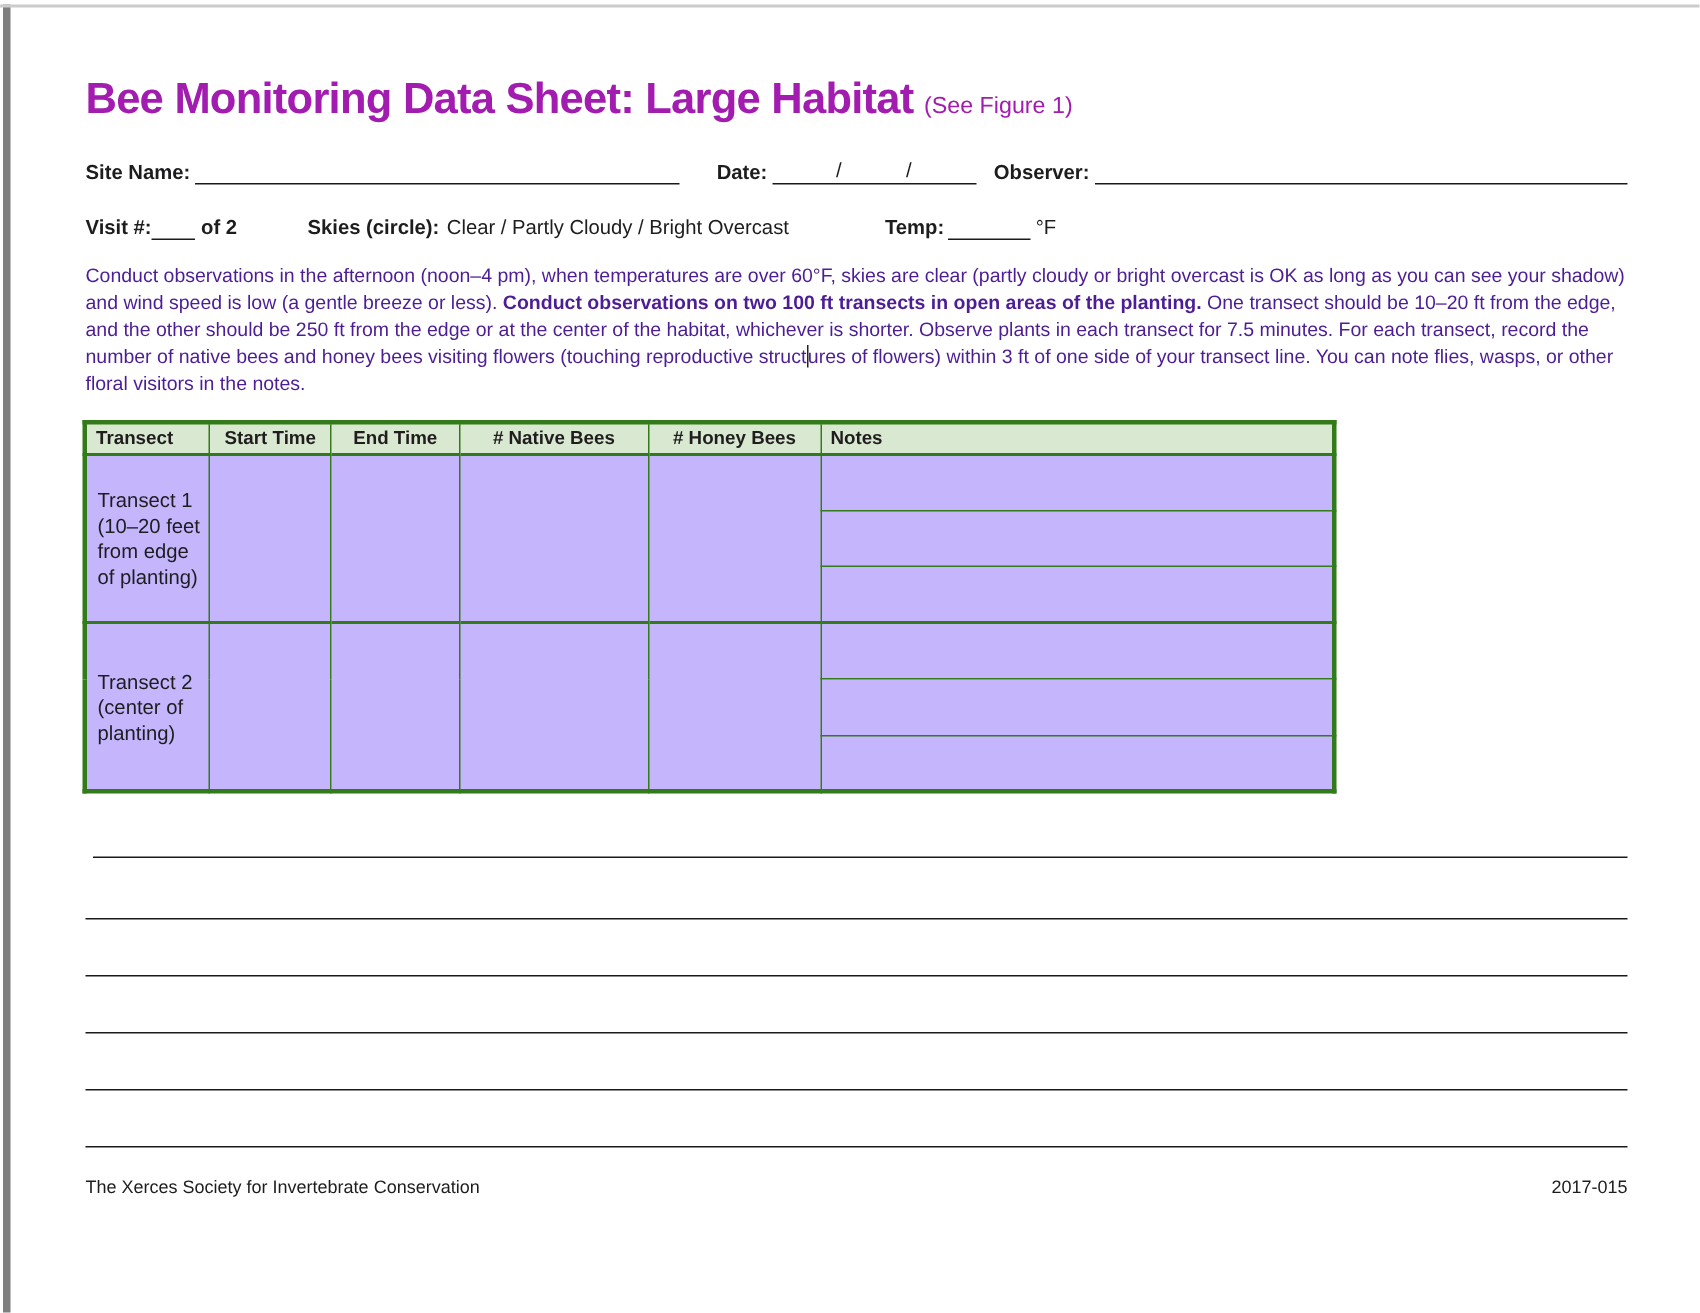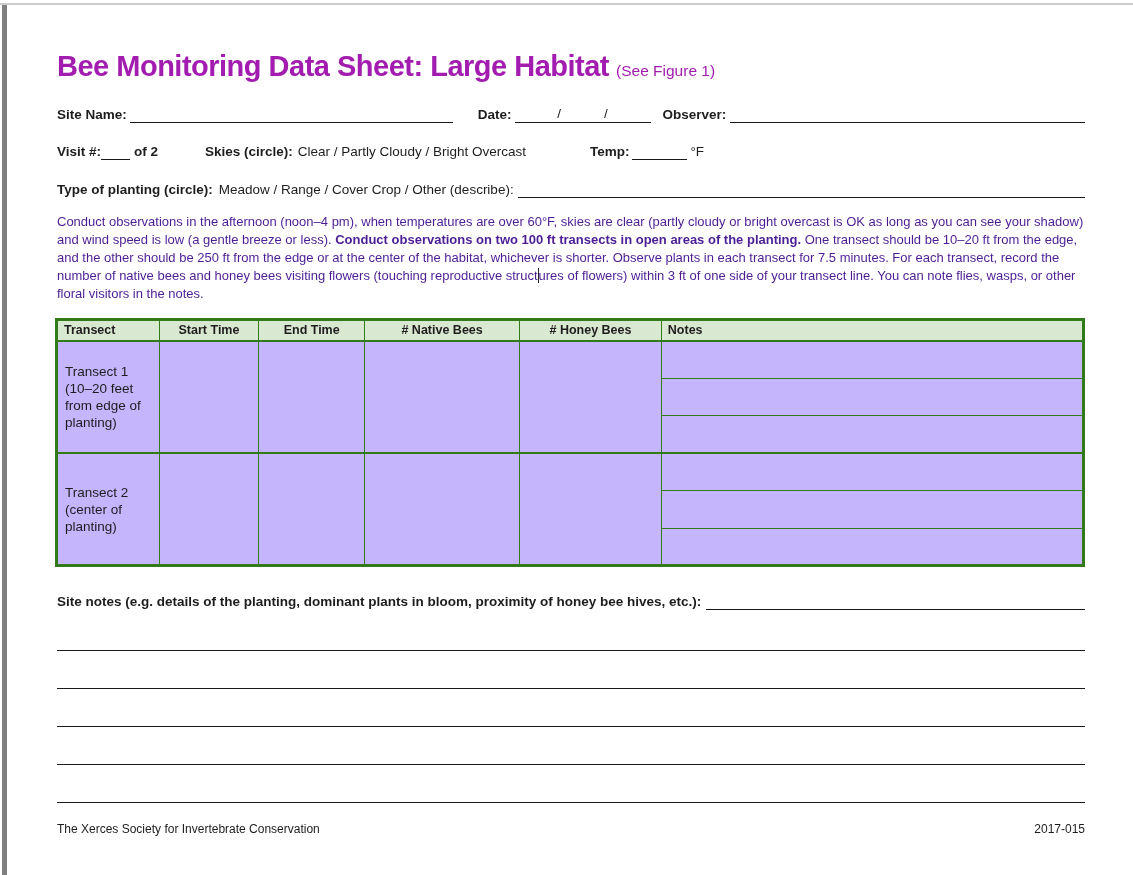--- a/index.html
+++ b/index.html
@@ -66,21 +66,21 @@
     margin-top:15px;
     font-size:13px; line-height:18px;
     color:#4c1d95;
     text-align:left;
   }
   .instructions strong { font-weight:bold; }
   .caret { border-left:1px solid #222; }
   
   table.obs-table {
     margin-top:15px; margin-left:-2px;
-    width:1030px;
+    width:836px;
     border-collapse:collapse;
     table-layout:fixed;
     padding-left:36px;
   }
   table.obs-table, table.obs-table th, table.obs-table td {
     border:1.5px solid #337a1b;
   }
   table.obs-table { border-width:3px; }
   table.obs-table th {
     background:#d9e8d0;
@@ -139,25 +139,20 @@
     <span class="lbl">Visit #:</span>
     <span class="fill visit-line"></span>
     <span class="lbl" style="margin-left:4px;">of 2</span>
     <span class="lbl skies-lbl">Skies (circle):</span>
     <span class="opts">Clear / Partly Cloudy / Bright Overcast</span>
     <span class="lbl temp-lbl">Temp:</span>
     <span class="fill temp-line"></span>
     <span class="unit">°F</span>
   </div>
 
-  <div class="field-row row-3">
-    <span class="lbl">Type of planting (circle):</span>
-    <span class="opts planting-opts">Meadow / Range / Cover Crop / Other (describe):</span>
-    <span class="fill planting-line"></span>
-  </div>
 
   <p class="instructions"><span>Conduct observations in the afternoon (noon–4 pm), when temperatures are over 60°F, skies are clear (partly cloudy or bright overcast is OK as long as you can see your shadow) and wind speed is low (a gentle breeze or less). </span><strong>Conduct observations on two 100 ft transects in open areas of the planting.</strong><span> One transect should be 10–20 ft from the edge, and the other should be 250 ft from the edge or at the center of the habitat, whichever is shorter. Observe plants in each transect for 7.5 minutes. For each transect, record the number of native bees and honey bees visiting flowers (touching reproductive struct</span><span class="caret"></span><span>ures of flowers) within 3 ft of one side of your transect line. You can note flies, wasps, or other floral visitors in the notes.</span></p>
 
   <table class="obs-table">
     <colgroup>
       <col style="width:10.0%">
       <col style="width:9.7%">
       <col style="width:10.3%">
       <col style="width:15.1%">
       <col style="width:13.8%">
@@ -199,21 +194,20 @@
       <tr>
           <td></td>
         </tr>
       <tr>
           <td></td>
         </tr>
     </tbody>
   </table>
 
   <div class="field-row site-notes-row">
-    <span class="lbl">Site notes (e.g. details of the planting, dominant plants in bloom, proximity of honey bee hives, etc.):</span>
     <span class="fill site-notes-line"></span>
   </div>
 
   <div class="write-lines">
     <div class="write-line first"></div>
     <div class="write-line"></div>
     <div class="write-line"></div>
     <div class="write-line"></div>
     <div class="write-line"></div>
   </div>

